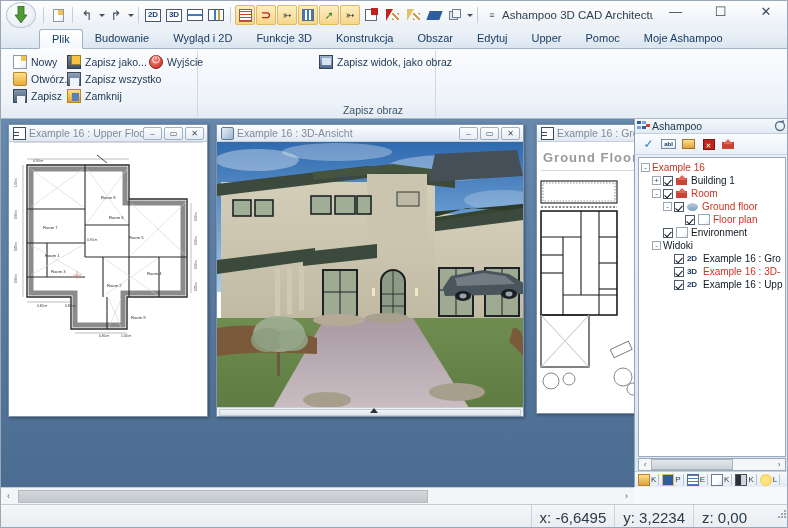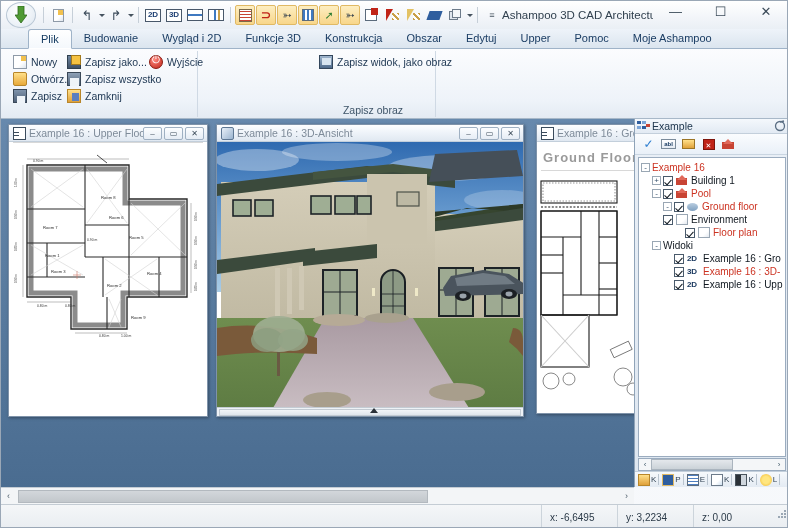--- a/index.html
+++ b/index.html
@@ -67,21 +67,21 @@
     width: 45px; height: 20px; display: flex; align-items: center; justify-content: center;
     color: #3b4a58; font-size: 13px;
   }
   .wbtn:last-child { width: 46px; }
 
   
   .ribbon-tabs {
     position: absolute; left: 0; top: 28px; width: 788px; height: 20px;
     background: linear-gradient(to bottom,#eef3f9,#dbe5ef);
     border-bottom: 1px solid #9fb3c8;
-    display: flex; align-items: center; padding-left: 27px;
+    display: flex; align-items: center; padding-left: 38px;
   }
   .rtab {
     height: 20px; line-height: 19px; padding: 0 12px; font-size: 11px; color: #1a3c63;
     white-space: nowrap;
   }
   .rtab.sel {
     background: linear-gradient(to bottom,#ffffff,#f4f8fc);
     border: 1px solid #9fb3c8; border-bottom: 1px solid #ffffff;
     border-radius: 3px 3px 0 0; margin-bottom: -1px; color: #12395f;
   }
@@ -246,21 +246,21 @@
     background:linear-gradient(to bottom,#d3d7db,#c2c7cc); border:1px solid #b3b9bf;
   }
   .statusbar {
     position:absolute; left:0; top:503px; width:788px; height:25px;
     background:linear-gradient(to bottom,#f4f6f8,#e9edf1);
     border-top:1px solid #c4ccd4;
     display:flex; align-items:center; justify-content:flex-end;
   }
   .st-cell {
     height:24px; min-width:76px; padding: 0 8px;
-    display:flex; align-items:center; font-size:10px; color:#2b3a48;
+    display:flex; align-items:center; font-size:15px; color:#2b3a48;
     border-left:1px solid #ccd4db;
   }
   .st-grip { width:16px;height:24px;position:relative; }
 
   
   .scene { position:absolute; left:0;top:0;right:0;bottom:0; overflow:hidden; }
   .hsb3 { position:absolute; left:0; right:0; bottom:0; height:9px; background:#eef2f6; border-top:1px solid #c4ccd4; }
 </style>
 </head>
 <body>
@@ -738,21 +738,21 @@
 
   <div class="panel">
     <div class="panel-cap">
       <span class="panel-cap-ico">
         <i style="left:0;top:0;"></i>
           <i style="left:5px;top:0;background:#7aa4d8;"></i>
         <i style="left:0;top:5px;background:#7aa4d8;"></i>
           <i style="left:5px;top:5px;"></i>
         <i style="left:9px;top:3px;background:#c84434;"></i>
       </span>
-      <span class="panel-title">Example</span>
+      <span class="panel-title">Ashampoo</span>
       <span class="panel-pin">
         <svg viewBox="0 0 13 12" width="13" height="12">
             <circle cx="6" cy="6" r="4.5" fill="none" stroke="#5b6f84" stroke-width="1.3"></circle>
             <line x1="6" y1="2" x2="10" y2="1" stroke="#5b6f84" stroke-width="1.3"></line>
           </svg>
       </span>
     </div>
 
     <div class="panel-tbar">
       <span class="ptb">
@@ -783,39 +783,39 @@
         <div class="tnode" style="padding-left: 11px;">
           <span class="texp">+</span>
           <span class="tchk"></span>
           <span class="tico ico-house"></span>
           <span class="tlabel-blk">Building 1</span>
         </div>
         <div class="tnode" style="padding-left: 11px;">
           <span class="texp">-</span>
           <span class="tchk"></span>
           <span class="tico ico-house"></span>
-          <span class="tlabel-red">Pool</span>
+          <span class="tlabel-red">Room</span>
         </div>
         <div class="tnode" style="padding-left: 22px;">
           <span class="texp">-</span>
           <span class="tchk"></span>
           <span class="tico ico-floor"></span>
           <span class="tlabel-red">Ground floor</span>
         </div>
+        <div class="tnode" style="padding-left: 33px;">
+          <span class="tspace"></span>
+          <span class="tchk"></span>
+          <span class="tico ico-doc"></span>
+          <span class="tlabel-red">Floor plan</span>
+        </div>
         <div class="tnode" style="padding-left: 11px;">
           <span class="tspace"></span>
           <span class="tchk"></span>
           <span class="tico ico-doc"></span>
           <span class="tlabel-blk">Environment</span>
-        </div>
-        <div class="tnode" style="padding-left: 33px;">
-          <span class="tspace"></span>
-          <span class="tchk"></span>
-          <span class="tico ico-doc"></span>
-          <span class="tlabel-red">Floor plan</span>
         </div>
         <div class="tnode" style="padding-left: 11px;">
           <span class="texp">-</span>
           <span class="tlabel-blk">Widoki</span>
         </div>
         <div class="tnode" style="padding-left: 22px;">
           <span class="tspace"></span>
           <span class="tchk"></span>
           <span class="ico-2d">2D</span>
           <span class="tlabel-blk">Example 16 : Gro</span>

